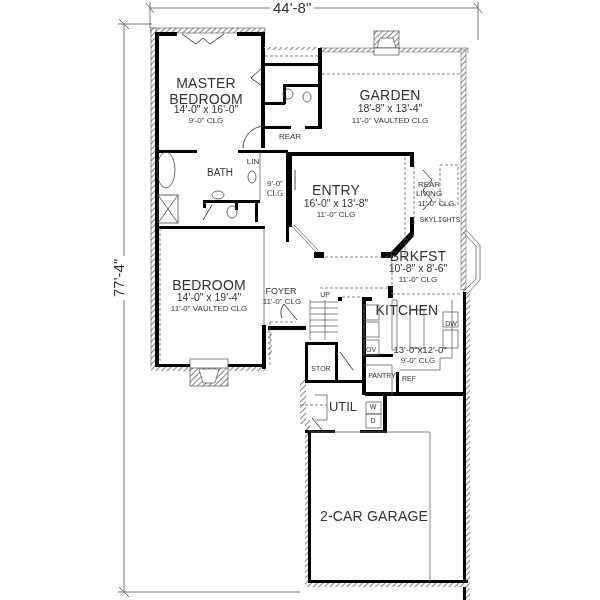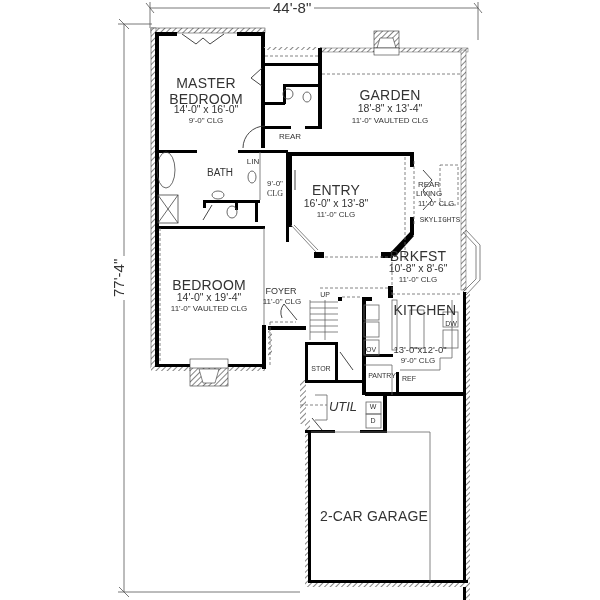--- a/index.html
+++ b/index.html
@@ -234,27 +234,27 @@
 <div class="lbl room-clg" style="left:418px; top:276px;">11'-0" CLG</div>
 
 <div class="lbl room-name" style="left:209px; top:278px;">BEDROOM</div>
 <div class="lbl room-dim" style="left:209px; top:292px;">14'-0" x 19'-4"</div>
 <div class="lbl room-clg" style="left:209px; top:305px;">11'-0" VAULTED CLG</div>
 
 <div class="lbl small" style="left:281px; top:287px; font-size:9px;">FOYER</div>
 <div class="lbl room-clg" style="left:282px; top:298px;">11'-0" CLG</div>
 <div class="lbl small" style="left:325px; top:291px; font-size:7px;">UP</div>
 
-<div class="lbl room-name" style="left:425px; top:303px;">KITCHEN</div>
+<div class="lbl room-name" style="left:407px; top:303px;">KITCHEN</div>
 <div class="lbl room-dim" style="left:420px; top:345px; font-size:9.5px;">13'-0"x12'-0"</div>
 <div class="lbl room-clg" style="left:418px; top:357px;">9'-0" CLG</div>
 
 <div class="lbl small" style="left:321px; top:365px; font-size:7px;">STOR</div>
 <div class="lbl small" style="left:382px; top:372px; font-size:7px;">PANTRY</div>
 <div class="lbl small" style="left:409px; top:375px; font-size:7px;">REF</div>
 <div class="lbl small" style="left:371px; top:346px; font-size:7px;">OV</div>
 <div class="lbl small" style="left:451px; top:320px; font-size:7px;">DW</div>
 
-<div class="lbl" style="left:343px; top:400px; font-size:13px;font-style:italic;">UTIL</div>
+<div class="lbl" style="left:343px; top:400px; font-size:13px;">UTIL</div>
 <div class="lbl small" style="left:373px; top:403px; font-size:7px;">W</div>
 <div class="lbl small" style="left:373px; top:417px; font-size:7px;">D</div>
 
 <div class="lbl room-name" style="left:374px; top:509px;">2-CAR GARAGE</div>
 
 </body></html>

